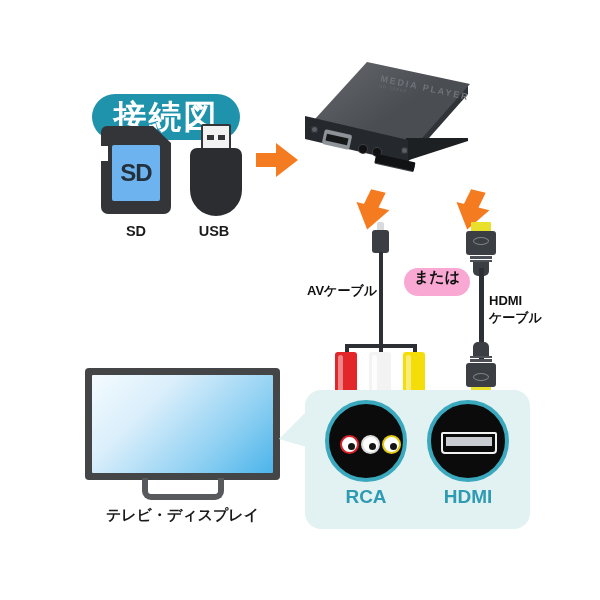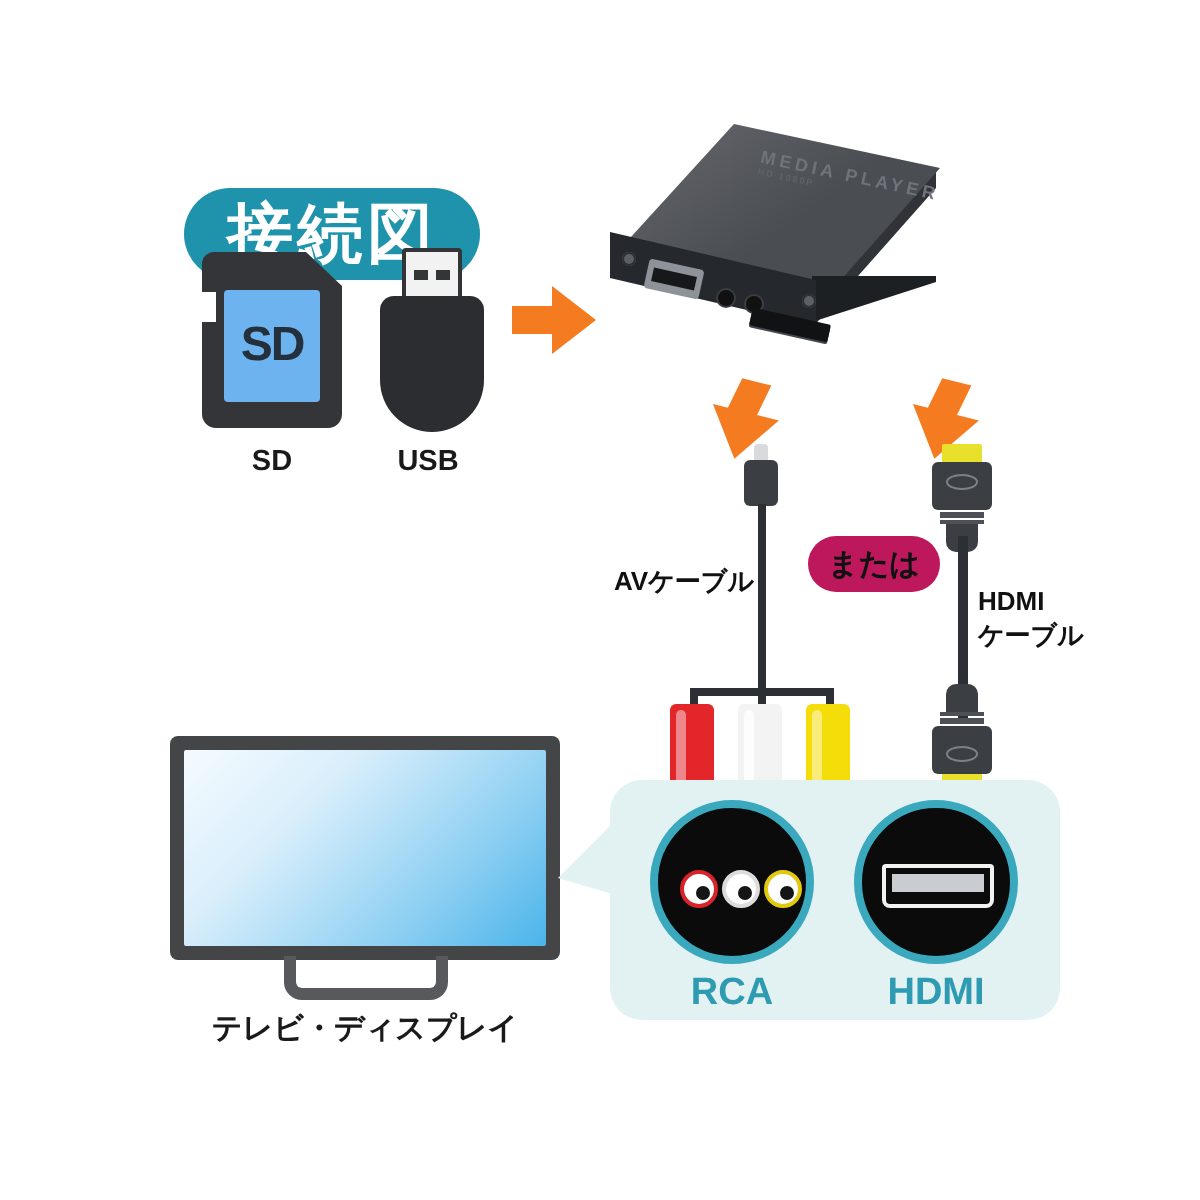--- a/index.html
+++ b/index.html
@@ -104,39 +104,39 @@
   .hdmi-plug .hood{position:absolute;left:0;top:9px;width:30px;height:24px;background:#3b3e42;
     border-radius:3px;}
   .hdmi-plug .hood::after{content:"";position:absolute;left:7px;top:6px;width:16px;height:8px;
     border:1.6px solid #7d828a;border-radius:50%;box-sizing:border-box;}
   .hdmi-plug .rib{position:absolute;left:4px;width:22px;height:2.5px;background:#4d5157;}
   .hdmi-plug .boot{position:absolute;left:7px;top:40px;width:16px;height:14px;background:#3b3e42;
     border-radius:0 0 5px 5px;}
   .hdmi-stem{position:absolute;left:479px;top:268px;width:4.5px;height:94px;background:#2c2f33;}
 
   
-  .badge-or{position:absolute;left:404px;top:268px;width:66px;height:28px;background:#be185d;
-    border-radius:14px;display:flex;align-items:center;justify-content:center;
+  .badge-or{position:absolute;left:404px;top:268px;width:66px;height:28px;background:#f9a8d4;
+    border-radius:14px;display:flex;justify-content:center;
     font-size:15px;font-weight:bold;color:#111;}
 
   
   .cab-lbl{position:absolute;font-size:13px;line-height:17px;font-weight:bold;color:#111;
     text-align:center;}
 
   
   .tv{position:absolute;left:85px;top:368px;width:195px;height:120px;}
   .tv-bezel{position:absolute;left:0;top:0;width:195px;height:112px;background:#434547;
     border-radius:4px;}
   .tv-screen{position:absolute;left:7px;top:7px;width:181px;height:98px;border-radius:1px;
     background:linear-gradient(135deg,#f4fbff 0%,#d9eefb 32%,#8fd0f2 70%,#4bb4ea 100%);}
   .tv-stand-neck{position:absolute;left:57px;top:110px;width:82px;height:22px;
     border:6px solid #57595c;border-top:none;border-radius:0 0 9px 9px;box-sizing:border-box;}
 
   
-  .panel{position:absolute;left:305px;top:390px;width:225px;height:120px;background:#e2f1f2;
+  .panel{position:absolute;left:305px;top:390px;width:225px;height:139px;background:#e2f1f2;
     border-radius:16px;}
   .panel-tail{position:absolute;left:279px;top:405px;width:34px;height:44px;background:#e2f1f2;
     clip-path:polygon(0 34px,34px 0,34px 44px);}
   .port-ring{position:absolute;width:82px;height:82px;border-radius:50%;background:#0b0b0b;
     border:4px solid #3aa8bd;box-sizing:border-box;}
   .rca-hole{position:absolute;width:19px;height:19px;border-radius:50%;background:#fff;
     box-sizing:border-box;top:31px;}
   .rca-hole::after{content:"";position:absolute;left:6px;top:6px;width:7px;height:7px;
     border-radius:50%;background:#151515;}
   .hdmi-hole{position:absolute;left:10px;top:28px;width:56px;height:22px;

